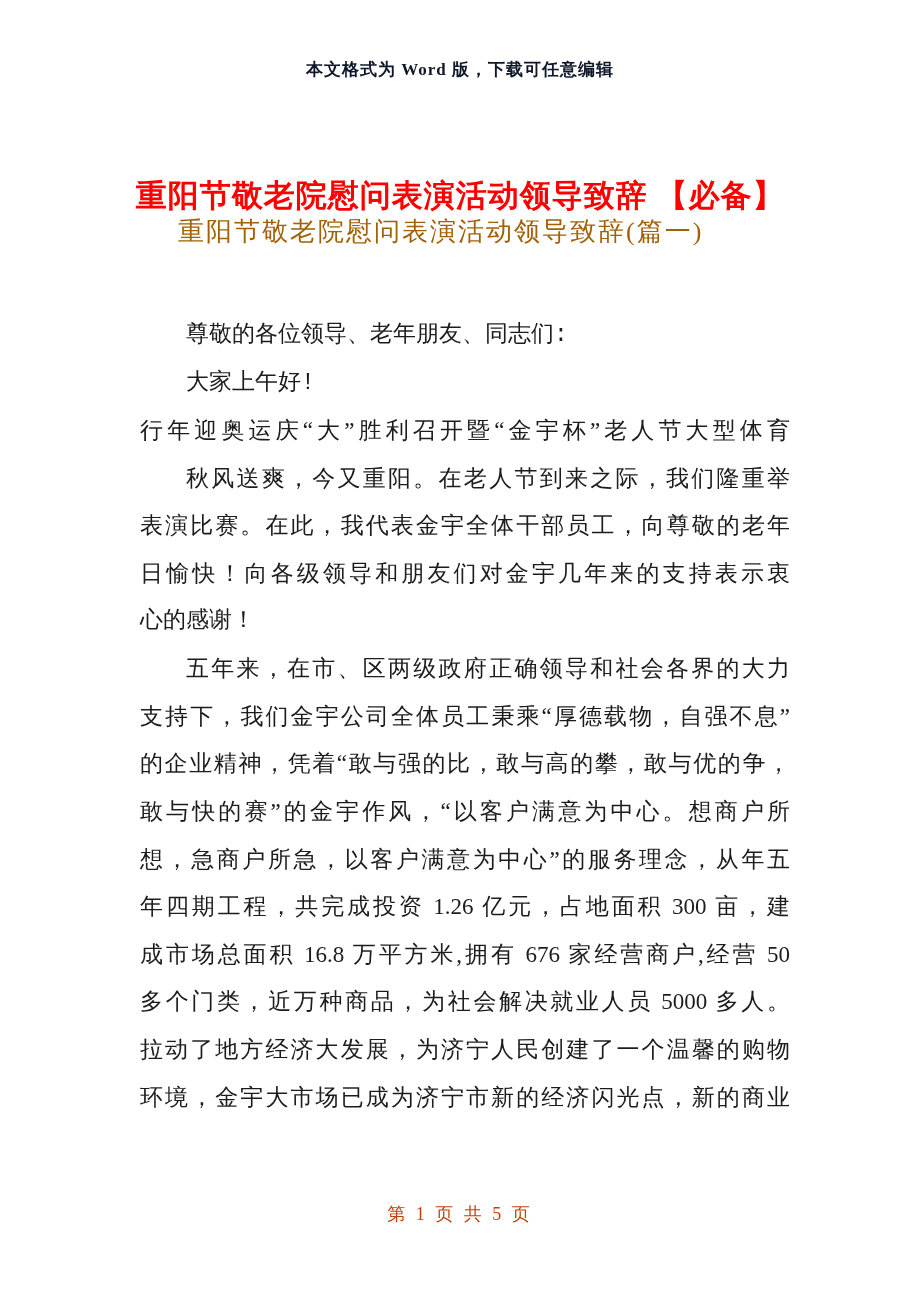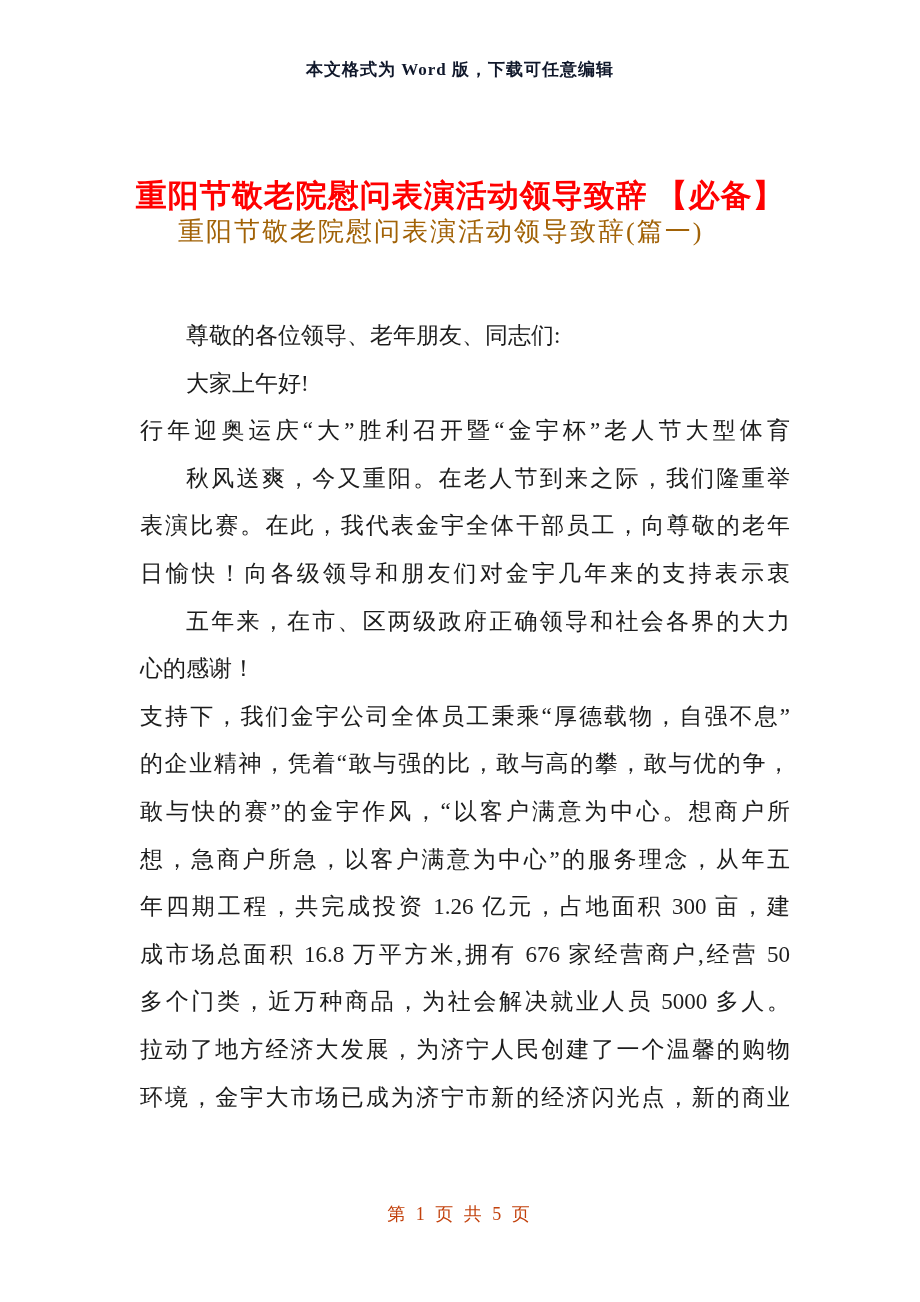--- a/index.html
+++ b/index.html
@@ -59,20 +59,21 @@
     color: #1c1c1c;
   }
   .line {
     text-align: justify;
     text-align-last: justify;
     text-justify: inter-character;
   }
   .line.short {
     text-align: right;
     text-align-last: left;
+    font-family: Liberation Mono, monospace;
   }
   .line.indent {
     text-indent: 2em;
   }
   .page-footer {
     position: absolute;
     top: 1202px;
     left: 0;
     width: 100%;
     text-align: center;
@@ -92,22 +93,22 @@
 
   <div class="doc-subtitle">重阳节敬老院慰问表演活动领导致辞(篇一)</div>
 
   <div class="body-text">
     <div class="line indent short">尊敬的各位领导、老年朋友、同志们:</div>
     <div class="line indent short">大家上午好!</div>
     <div class="line">行年迎奥运庆“大”胜利召开暨“金宇杯”老人节大型体育</div>
     <div class="line indent">秋风送爽，今又重阳。在老人节到来之际，我们隆重举</div>
     <div class="line">表演比赛。在此，我代表金宇全体干部员工，向尊敬的老年</div>
     <div class="line">日愉快！向各级领导和朋友们对金宇几年来的支持表示衷</div>
+    <div class="line short">心的感谢！</div>
     <div class="line indent">五年来，在市、区两级政府正确领导和社会各界的大力</div>
-    <div class="line short">心的感谢！</div>
     <div class="line">支持下，我们金宇公司全体员工秉乘“厚德载物，自强不息”</div>
     <div class="line">的企业精神，凭着“敢与强的比，敢与高的攀，敢与优的争，</div>
     <div class="line">敢与快的赛”的金宇作风，“以客户满意为中心。想商户所</div>
     <div class="line">想，急商户所急，以客户满意为中心”的服务理念，从年五</div>
     <div class="line">年四期工程，共完成投资 1.26 亿元，占地面积 300 亩，建</div>
     <div class="line">成市场总面积 16.8 万平方米,拥有 676 家经营商户,经营 50</div>
     <div class="line">多个门类，近万种商品，为社会解决就业人员 5000 多人。</div>
     <div class="line">拉动了地方经济大发展，为济宁人民创建了一个温馨的购物</div>
     <div class="line">环境，金宇大市场已成为济宁市新的经济闪光点，新的商业</div>
   </div>

